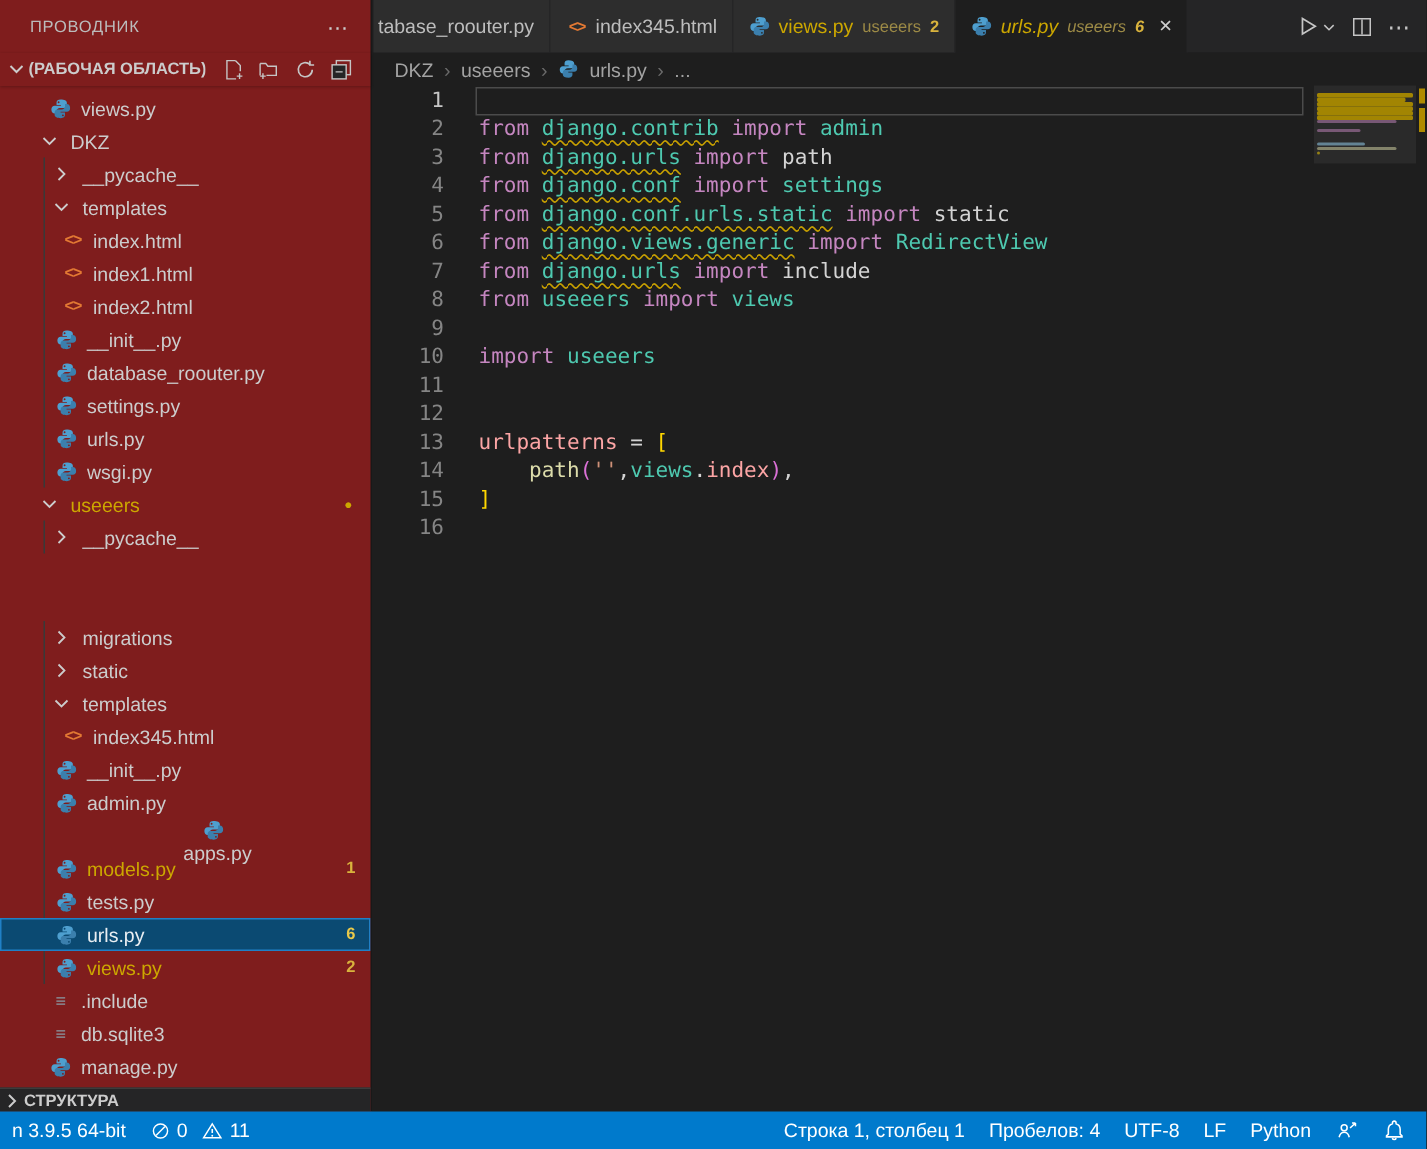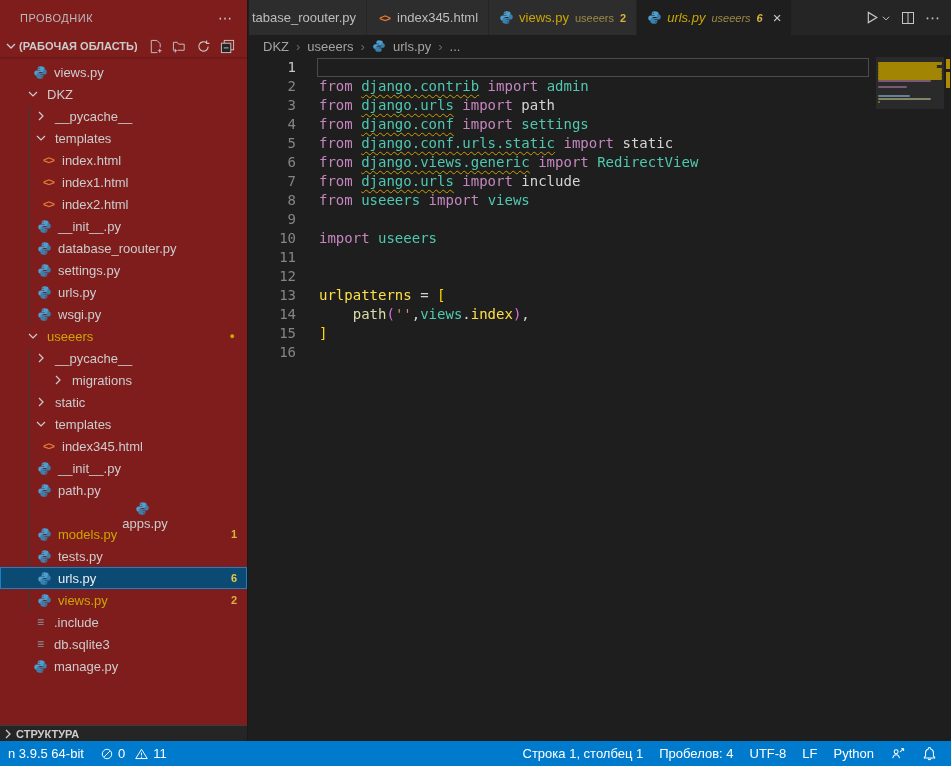--- a/index.html
+++ b/index.html
@@ -58,21 +58,21 @@
 
   
   .editor{position:absolute;top:57px;left:0;right:0;bottom:0;font-family:"DejaVu Sans Mono",monospace;font-size:14px;background:#1e1e1e}
   .cur-line{position:absolute;left:68px;top:1px;width:552px;height:19px;border:1px solid #4b4b4b}
   .gutter{position:absolute;left:0;top:1px;width:47px;text-align:right;color:#858585;line-height:19px;cursor:pointer}
   .gutter .ln{height:19px}
   .gutter .ln.cur{color:#c6c6c6}
   .code{position:absolute;left:70px;top:1px;line-height:19px;cursor:text}
   .code-line{height:19px;white-space:pre}
   .tok-kw{color:#c586c0}.tok-mod{color:#4ec9b0}.tok-pl{color:#d4d4d4}.tok-fn{color:#dcdcaa}
-  .tok-str{color:#ce9178}.tok-var{color:#fde047}.tok-br1{color:#ffd700}.tok-br2{color:#da70d6}
+  .tok-str{color:#ce9178}.tok-var{color:#fca5a5}.tok-br1{color:#ffd700}.tok-br2{color:#da70d6}
   .sq{text-decoration:underline wavy #c8a000 1px;text-underline-offset:3px;-webkit-text-decoration-skip:none;text-decoration-skip-ink:none}
   .minimap{position:absolute;right:7px;top:0;width:68px;height:220px;cursor:pointer}
   .mm-slider{position:absolute;left:0;right:0;top:0;height:52px;background:rgba(121,121,121,.14)}
   .mm-bar{position:absolute;left:2px;border-radius:1px}
   .scrollmarks{position:absolute;right:1px;top:0;width:4px;bottom:0;cursor:pointer}
   .sm{position:absolute;width:4px;background:#b08b00}
 
   
   .statusbar{position:absolute;left:0;right:0;bottom:0;height:25px;background:#007acc;color:#ffffff;display:flex;align-items:center;font-size:13px}
   .sb-group{display:flex;align-items:center;height:25px}
@@ -243,21 +243,21 @@
       </div>
       <div class="row" style="padding-left: 33px;">
         <span class="guide"></span>
         <span class="twisty">
           <svg width="16" height="16" viewBox="0 0 16 16">
             <path d="M6 4l4 4-4 4" fill="none" stroke="currentColor" stroke-width="1.2"></path>
           </svg>
         </span>
         <span class="label">__pycache__</span>
       </div>
-      <div class="row" style="padding-left: 50px;">
+      <div class="row" style="padding-left: 33px; margin-top: 45px;">
         <span class="guide"></span>
         <span class="twisty">
           <svg width="16" height="16" viewBox="0 0 16 16">
             <path d="M6 4l4 4-4 4" fill="none" stroke="currentColor" stroke-width="1.2"></path>
           </svg>
         </span>
         <span class="label">migrations</span>
       </div>
       <div class="row" style="padding-left: 33px;">
         <span class="guide"></span>
@@ -295,21 +295,21 @@
         <span class="label">__init__.py</span>
       </div>
       <div class="row" style="padding-left: 37px;">
         <span class="guide"></span>
         <span class="ficon">
           <svg width="15" height="15" viewBox="0 0 24 24">
             <path fill="#4e9fcf" d="M11.9 2c-2.9 0-4.4 1.3-4.4 3.3V8h4.7v.8H5.5C3.5 8.8 2 10.3 2 12.9s1.5 4.2 3.6 4.2h1.8v-2.5c0-2 1.7-3.5 3.7-3.5h4.3c1.7 0 3.1-1.4 3.1-3.2V5.3C18.5 3.2 15.8 2 11.9 2zM9.7 4a1 1 0 1 1 0 2 1 1 0 0 1 0-2z"></path>
             <path fill="#3b7fad" d="M12.1 22c2.9 0 4.4-1.3 4.4-3.3V16h-4.7v-.8h6.7c2 0 3.5-1.5 3.5-4.1s-1.5-4.2-3.6-4.2h-1.8v2.5c0 2-1.7 3.5-3.7 3.5H8.6c-1.7 0-3.1 1.4-3.1 3.2v2.6c0 2.1 2.7 3.3 6.6 3.3zm2.2-2a1 1 0 1 1 0-2 1 1 0 0 1 0 2z"></path>
           </svg>
         </span>
-        <span class="label">path.py</span>
+        <span class="label">admin.py</span>
       </div>
       <div class="row" style="padding-left: 37px; flex-direction: column;">
         <span class="guide"></span>
         <span class="ficon">
           <svg width="15" height="15" viewBox="0 0 24 24">
             <path fill="#4e9fcf" d="M11.9 2c-2.9 0-4.4 1.3-4.4 3.3V8h4.7v.8H5.5C3.5 8.8 2 10.3 2 12.9s1.5 4.2 3.6 4.2h1.8v-2.5c0-2 1.7-3.5 3.7-3.5h4.3c1.7 0 3.1-1.4 3.1-3.2V5.3C18.5 3.2 15.8 2 11.9 2zM9.7 4a1 1 0 1 1 0 2 1 1 0 0 1 0-2z"></path>
             <path fill="#3b7fad" d="M12.1 22c2.9 0 4.4-1.3 4.4-3.3V16h-4.7v-.8h6.7c2 0 3.5-1.5 3.5-4.1s-1.5-4.2-3.6-4.2h-1.8v2.5c0 2-1.7 3.5-3.7 3.5H8.6c-1.7 0-3.1 1.4-3.1 3.2v2.6c0 2.1 2.7 3.3 6.6 3.3zm2.2-2a1 1 0 1 1 0-2 1 1 0 0 1 0 2z"></path>
           </svg>
         </span>
         <span class="label">apps.py</span>

